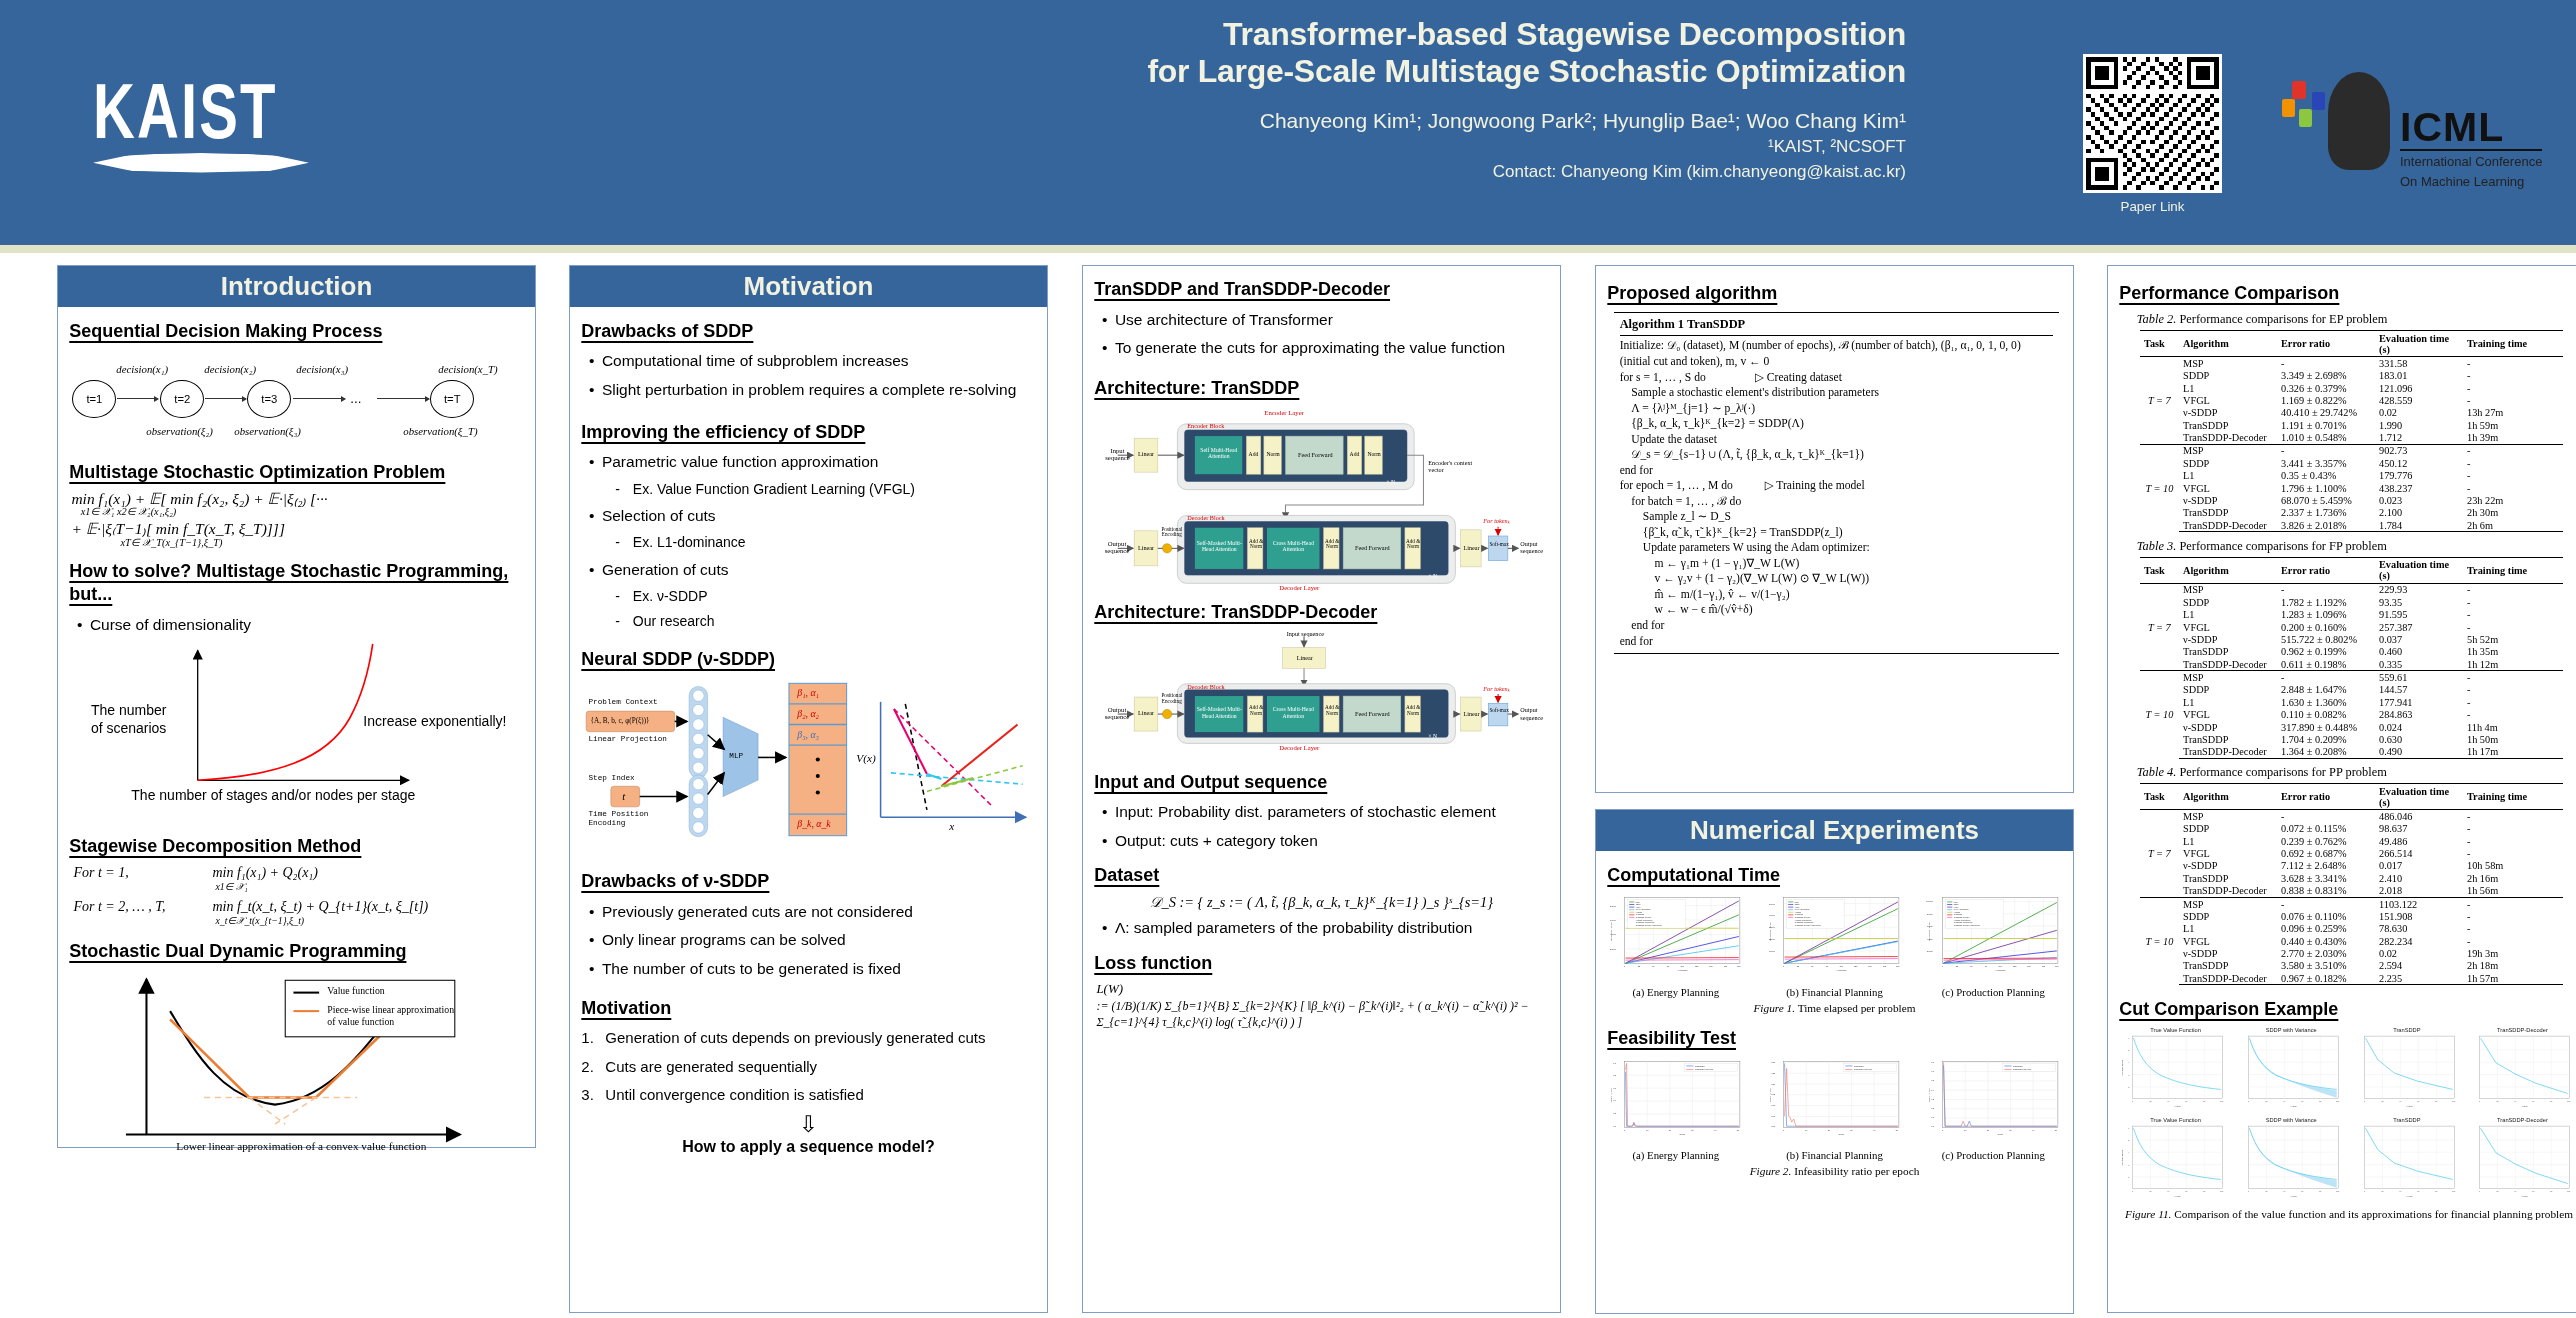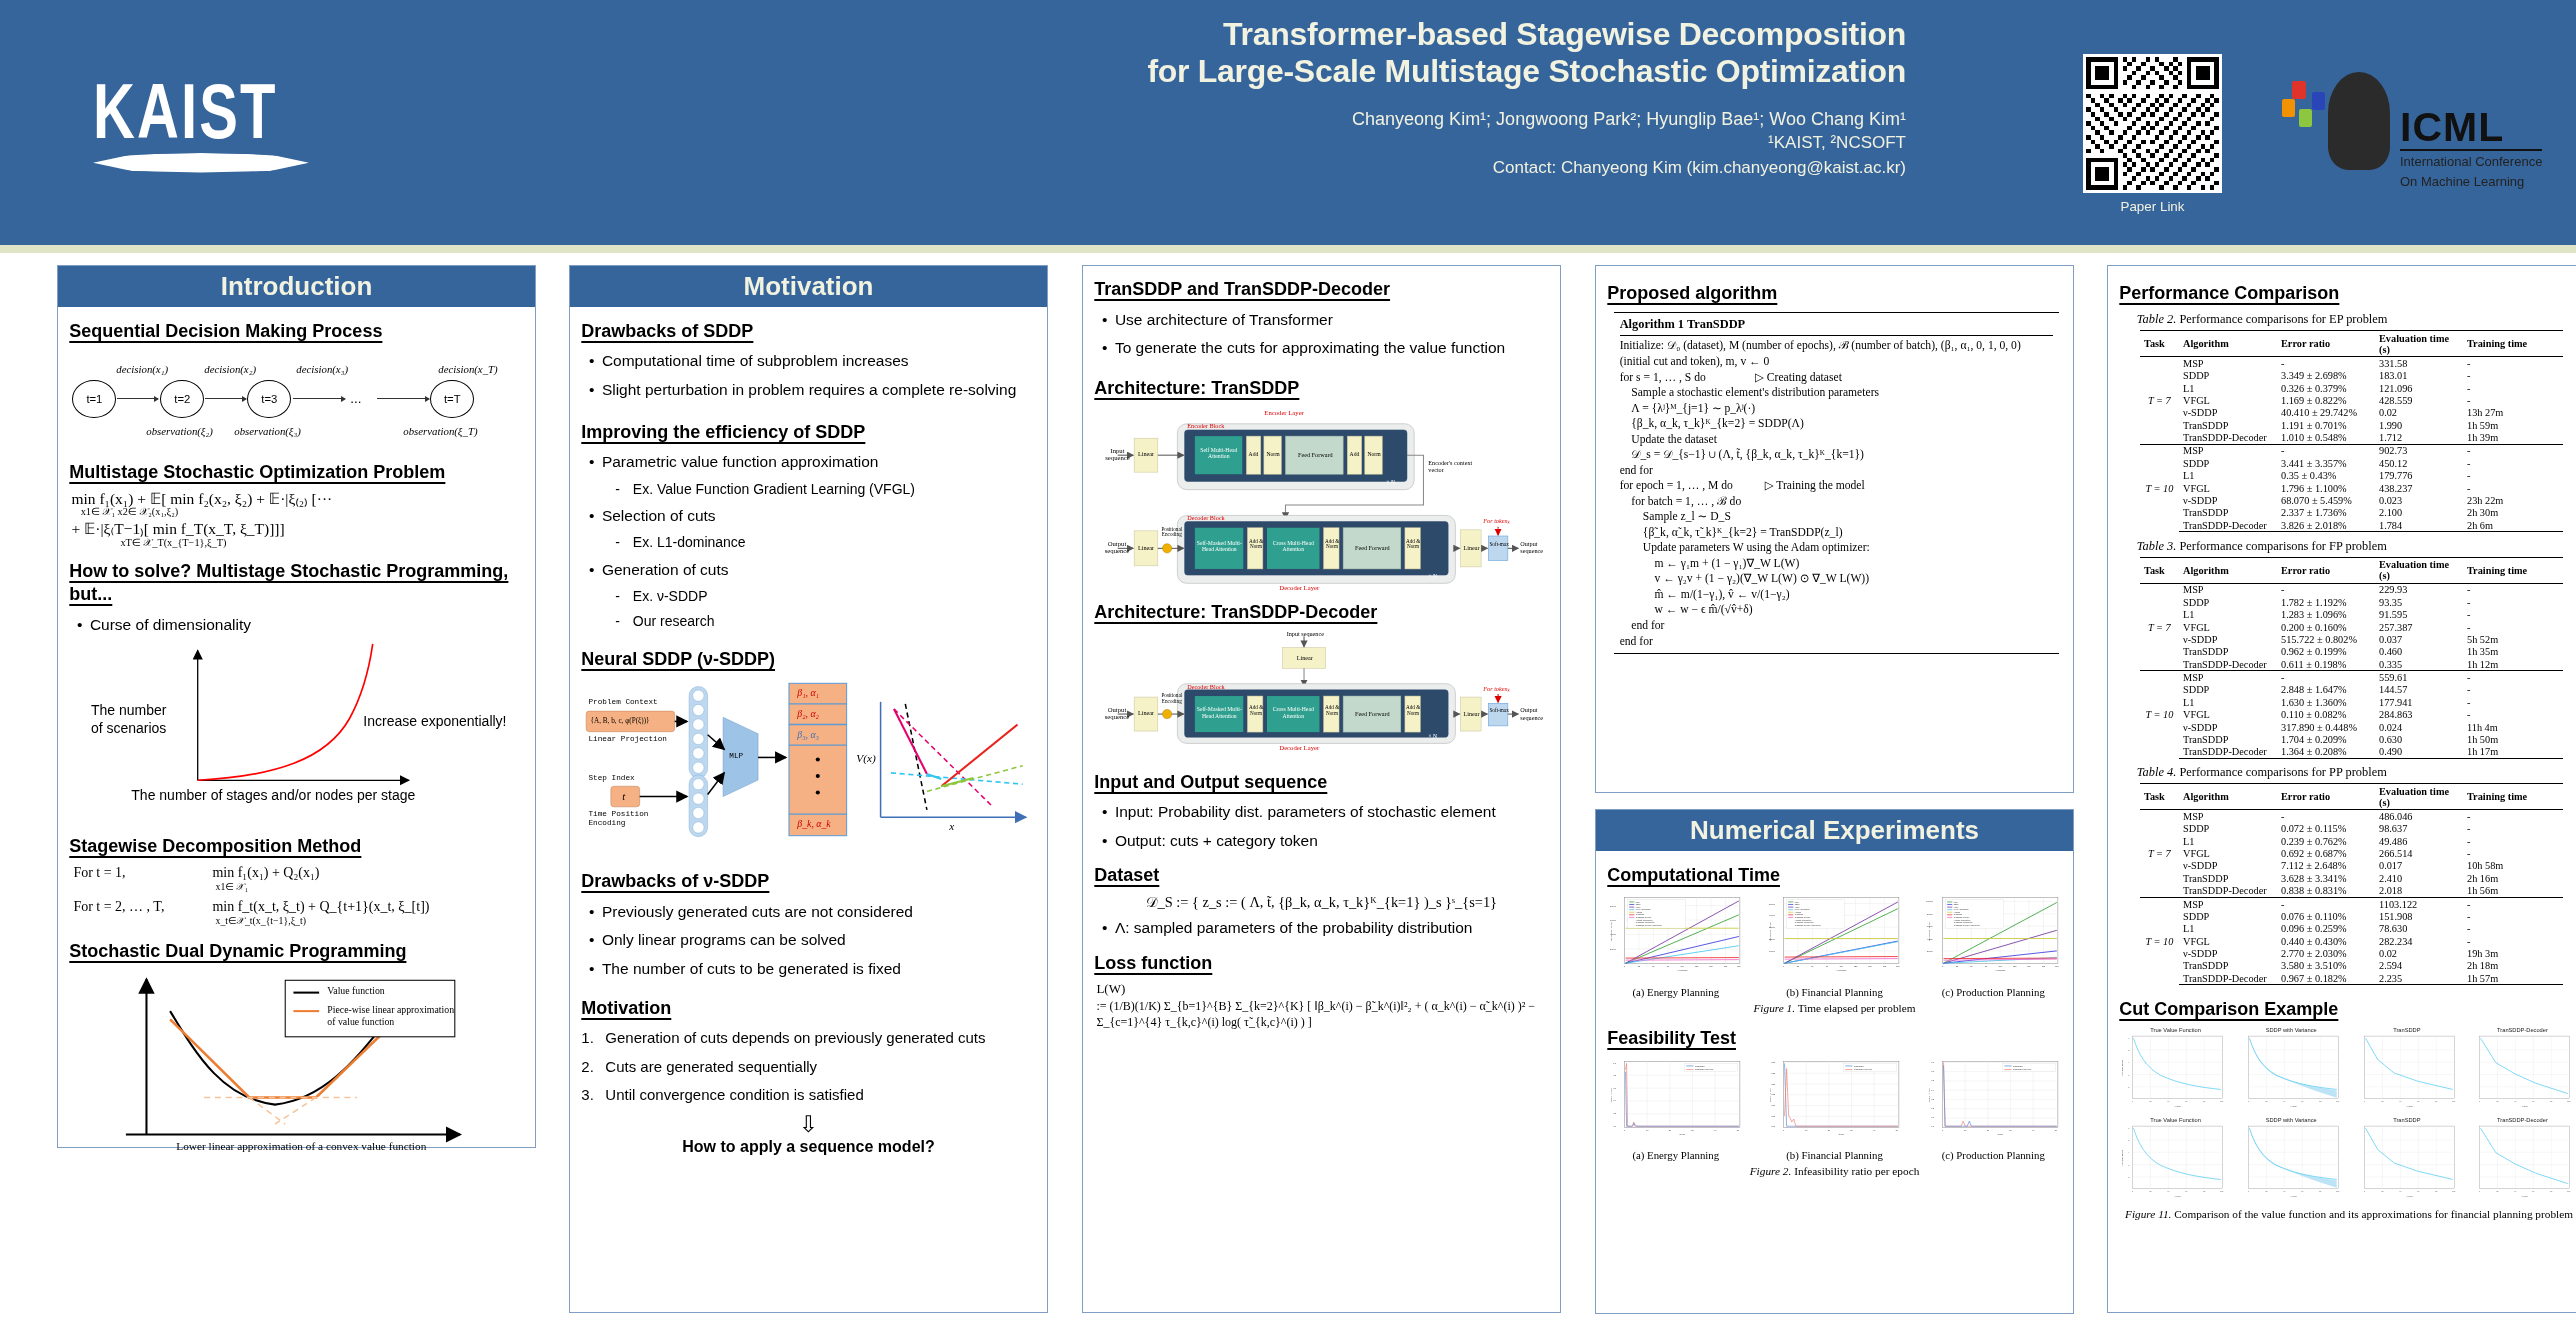--- a/index.html
+++ b/index.html
@@ -24,21 +24,21 @@
   #kaist-logo .swoosh {
     position:absolute; left:0px; top:76px; width:216px; height:19.6px;
     background:#ffffff;
     border-radius:50% / 50%;
     clip-path: polygon(0% 50%, 18% 8%, 50% 0%, 82% 8%, 100% 50%, 82% 92%, 50% 100%, 18% 92%);
   }
   #title-block {
     position:absolute; left:773px; top:15.5px; width:1133px; text-align:right; color:#f2f2e0;
   }
   .ttl { font-size:32px; font-weight:bold; line-height:1.18; letter-spacing:-0.3px; }
-  .authors { font-size:18px; margin-top:15.5px; line-height:1.35; }
+  .authors { font-size:21px; margin-top:15.5px; line-height:1.35; }
   .affil { font-size:17px; margin-top:2.1px; }
   .contact { font-size:17px; margin-top:5.2px; }
   #qr-wrap { position:absolute; left:2083px; top:54px; width:139px; text-align:center; }
   #qr { width:139px; height:139px; background:#fff; padding:3.1px; }
   #qr svg { display:block; }
   #qr-caption { color:#f2f2e0; font-size:13.4px; margin-top:6.2px; }
   #icml-logo { position:absolute; left:2282px; top:67px; width:268px; height:103px; }
   #icml-logo .bulb {
     position:absolute; left:46px; top:5.2px; width:62px; height:98px;
     background:#2b2b2b;
@@ -65,21 +65,21 @@
     text-underline-offset:3.6px; text-decoration-thickness:1.5px; margin:3.1px 0 6.2px 0;
     line-height:1.3;
   }
   .bullet { display:flex; font-size:15.5px; line-height:1.5; margin:5.2px 0; color:#000; }
   .bullet .dot { width:20.6px; flex:0 0 20.6px; text-align:center; }
   .bullet .bt { flex:1; }
   .sub { display:flex; font-size:14px; line-height:1.45; margin:4.1px 0 4.1px 34px; color:#000; }
   .sub .dash { width:17.5px; flex:0 0 17.5px; }
   .num { display:flex; font-size:15px; line-height:1.45; margin:6.7px 0; color:#000; }
   .num .n { width:24px; flex:0 0 24px; }
-  .formula { font-family:"Liberation Serif", serif; color:#000; }
+  .formula { font-family:"Liberation Serif", serif; font-style:italic; color:#000; }
   .figcap { font-family:"Liberation Serif", serif; font-size:11.3px; text-align:center; color:#000; margin-top:4.1px; }
   
   #col-intro { left:57px; width:479px; height:883px; }
   #col-motiv { left:569px; width:479px; height:1048px; }
   #col-model { left:1082px; width:479px; height:1048px; }
   #col-algo  { left:1595px; width:479px; height:528px; border:1.5px solid #7e9ec4; }
   #col-num   { left:1595px; top:809px; width:479px; height:505px; border:1.5px solid #7e9ec4; }
   #col-perf  { left:2107px; width:484px; height:1048px; }
   
   .seqdiag { position:relative; height:98px; margin:5.2px 0 2.1px 0; }

